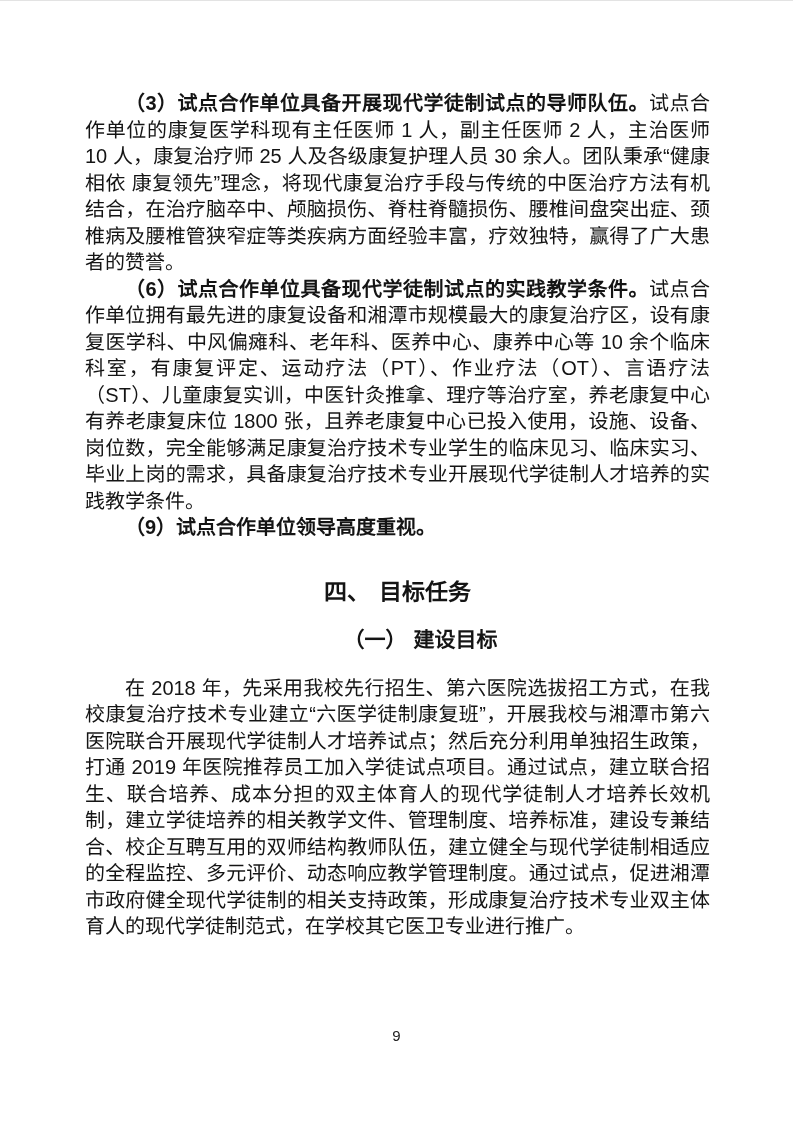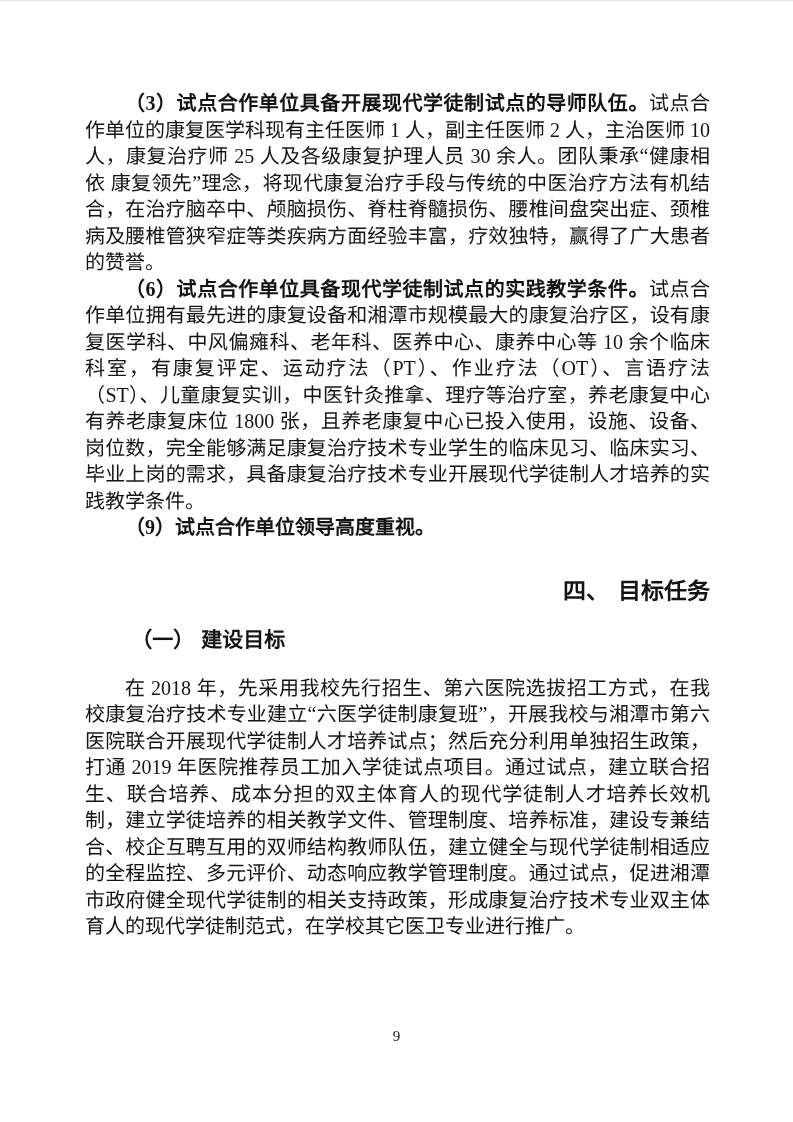--- a/index.html
+++ b/index.html
@@ -6,21 +6,21 @@
     margin: 0;
     padding: 0;
     background: #ffffff;
   }
   .page {
     position: relative;
     width: 793px;
     height: 1122px;
     background: #ffffff;
     overflow: hidden;
-    font-family: Liberation Serif, serif;
+    font-family: Liberation Sans, sans-serif;
     color: #141414;
     box-sizing: border-box;
     border-top: 1px solid #e3e3e3;
   }
   .doc-body {
     position: absolute;
     left: 85px;
     top: 89px;
     width: 625px;
     font-size: 20px;
@@ -34,32 +34,32 @@
     text-indent: 2em;
   }
   .lead-bold {
     font-weight: 700;
   }
   .section-heading {
     margin-top: 36px;
     font-size: 23px;
     line-height: 30px;
     font-weight: 700;
-    text-align: right;
+    text-align: center;
     text-indent: 0;
   }
   .section-heading .num {
     margin-right: 9px;
   }
   .sub-heading {
     margin-top: 0;
     font-size: 21px;
     line-height: 28px;
     font-weight: 700;
-    text-align: left;
+    text-align: center;
     text-indent: 2.2em;
   }
   .sub-heading .num {
     margin-right: 7px;
   }
   .page-number {
     position: absolute;
     top: 1026px;
     left: 0;
     width: 100%;

